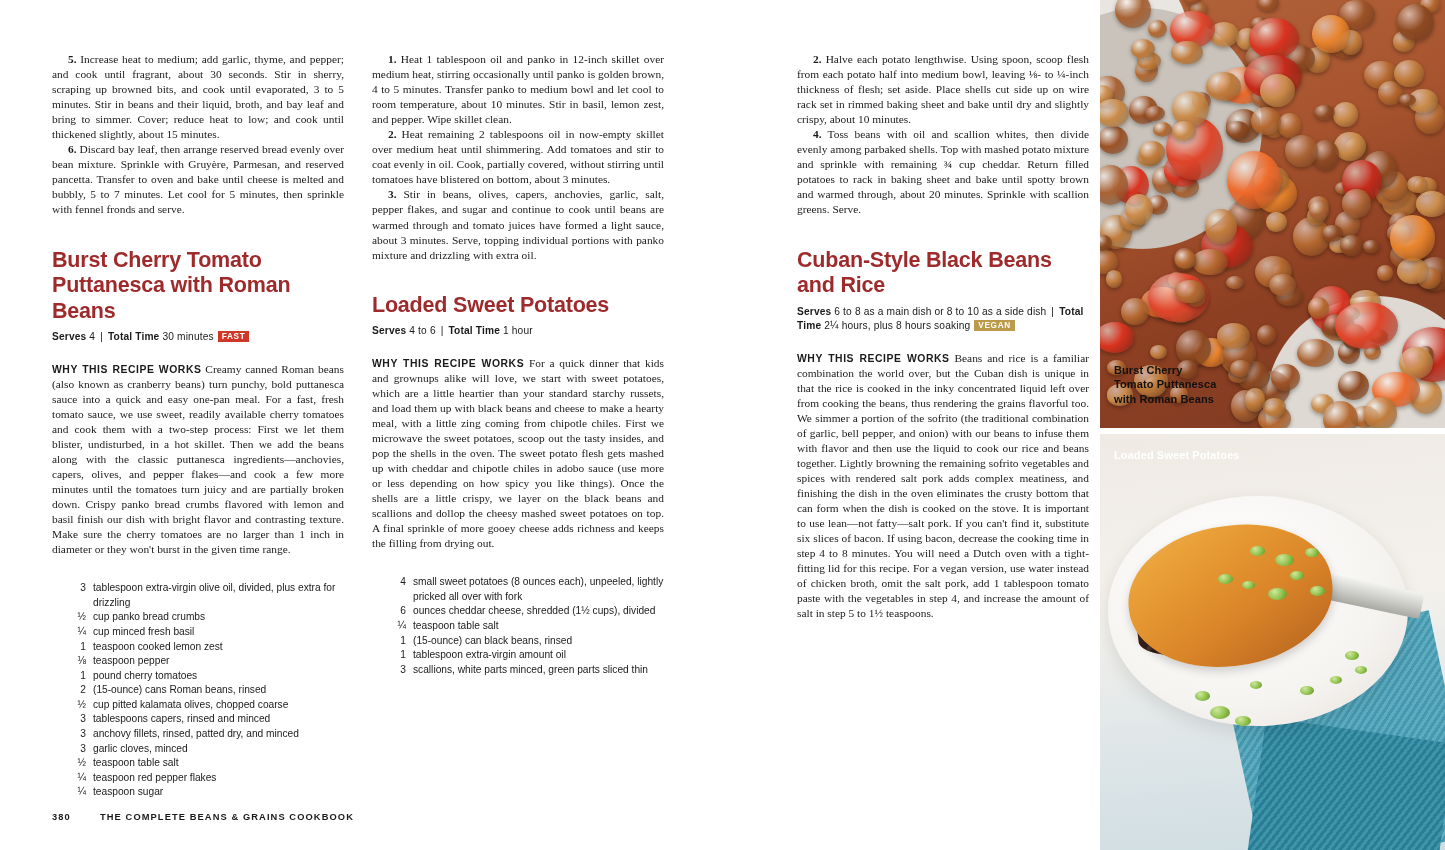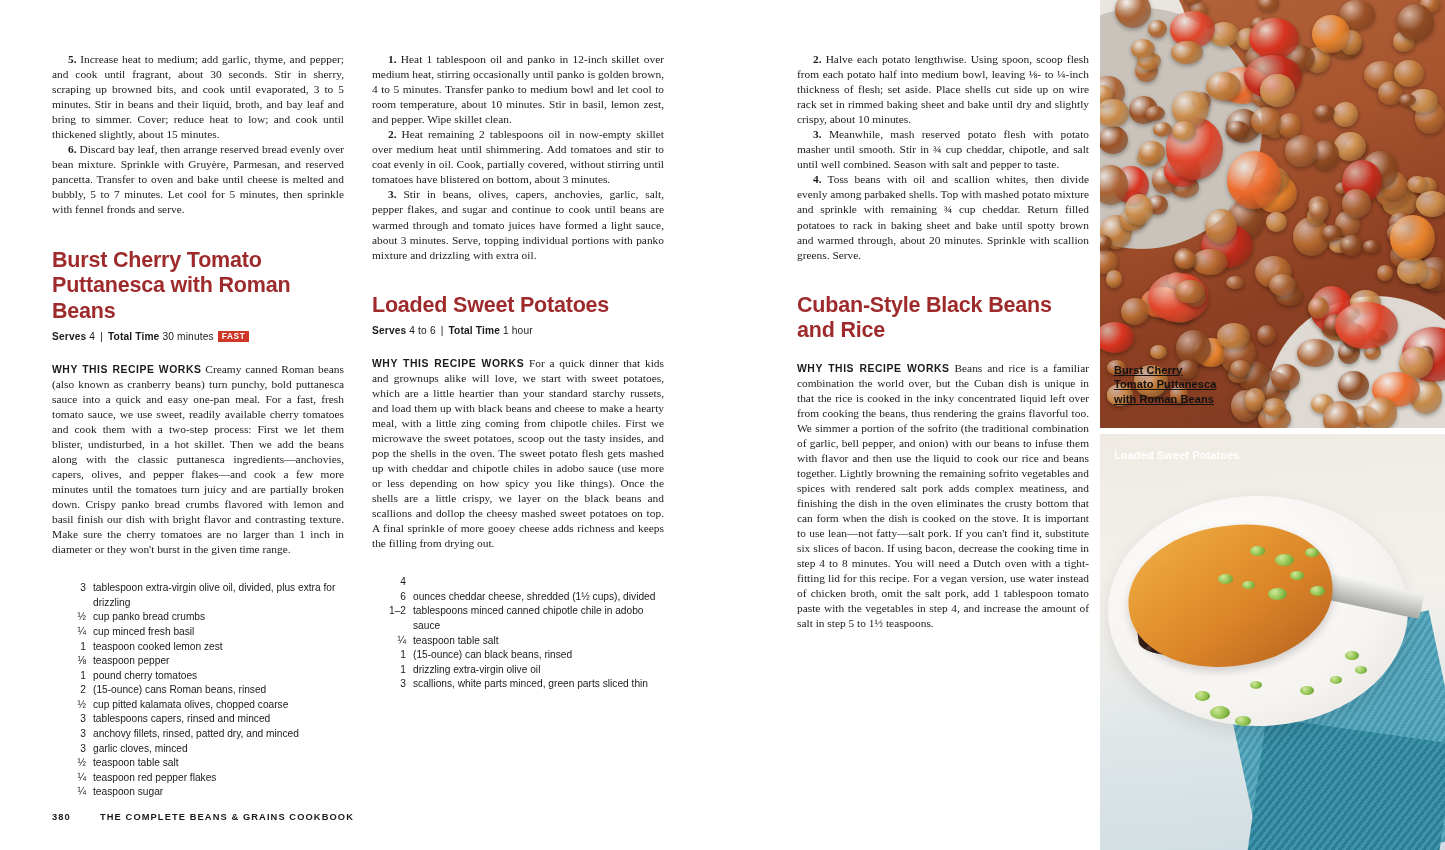--- a/index.html
+++ b/index.html
@@ -144,21 +144,21 @@
   .caption {
     position: absolute;
     font-family: "Liberation Sans", sans-serif;
     font-weight: bold;
     font-size: 11px;
     line-height: 14.5px;
     letter-spacing: 0.1px;
     z-index: 5;
     white-space: pre-line;
   }
-  .caption-dark { color: #111111; left: 14px; bottom: 22px; text-decoration: underline; }
+  .caption-dark { color: #111111; left: 14px; bottom: 22px; }
   .caption-light { color: #ffffff; left: 14px; top: 14px; }
 
   
   .art { position: absolute; inset: 0; }
 
   .art-tomato {
     background:
       radial-gradient(circle at 12% 30%, #c9c3bb 0 120px, rgba(201,195,187,0) 121px),
       radial-gradient(circle at 5% 8%, #e9e6e1 0 70px, rgba(233,230,225,0) 71px),
       radial-gradient(circle at 80% 95%, #ded9d2 0 110px, rgba(222,217,210,0) 111px),
@@ -336,58 +336,61 @@
 
     <div class="spacer-md"></div>
 
     <p class="wtrw"><span class="lead">WHY THIS RECIPE WORKS</span><span> For a quick dinner that kids and grownups alike will love, we start with sweet potatoes, which are a little heartier than your standard starchy russets, and load them up with black beans and cheese to make a hearty meal, with a little zing coming from chipotle chiles. First we microwave the sweet potatoes, scoop out the tasty insides, and pop the shells in the oven. The sweet potato flesh gets mashed up with cheddar and chipotle chiles in adobo sauce (use more or less depending on how spicy you like things). Once the shells are a little crispy, we layer on the black beans and scallions and dollop the cheesy mashed sweet potatoes on top. A final sprinkle of more gooey cheese adds richness and keeps the filling from drying out.</span></p>
 
     <div class="spacer-lg"></div>
 
     <ul class="ingredients">
         <li>
           <span class="amt">4</span>
+          <span class="txt">small sweet potatoes (8 ounces each), unpeeled, lightly pricked all over with fork</span>
         </li>
         <li>
           <span class="amt">6</span>
           <span class="txt">ounces cheddar cheese, shredded (1½ cups), divided</span>
         </li>
         <li>
-          <span class="amt">1–2</span>
-          <span class="txt">tablespoons minced canned chipotle chile in adobo sauce</span>
-        </li>
-        <li>
           <span class="amt">¼</span>
           <span class="txt">teaspoon table salt</span>
         </li>
         <li>
           <span class="amt">1</span>
           <span class="txt">(15-ounce) can black beans, rinsed</span>
         </li>
         <li>
           <span class="amt">1</span>
-          <span class="txt">drizzling extra-virgin olive oil</span>
+          <span class="txt">tablespoon extra-virgin amount oil</span>
         </li>
         <li>
           <span class="amt">3</span>
           <span class="txt">scallions, white parts minced, green parts sliced thin</span>
         </li>
       </ul>
   </div>
 
   <div class="col col-3">
 
     <p class="body"><span class="num">2.</span><span> Halve each potato lengthwise. Using spoon, scoop flesh from each potato half into medium bowl, leaving ⅛- to ¼-inch thickness of flesh; set aside. Place shells cut side up on wire rack set in rimmed baking sheet and bake until dry and slightly crispy, about 10 minutes.</span></p>
-    <p class="body"><span class="num">3.</span><span> Meanwhile, mash reserved potato flesh with potato masher until smooth. Stir in ¾ cup cheddar, chipotle, and salt until well combined. Season with salt and pepper to taste.</span></p>
     <p class="body"><span class="num">4.</span><span> Toss beans with oil and scallion whites, then divide evenly among parbaked shells. Top with mashed potato mixture and sprinkle with remaining ¾ cup cheddar. Return filled potatoes to rack in baking sheet and bake until spotty brown and warmed through, about 20 minutes. Sprinkle with scallion greens. Serve.</span></p>
 
     <div class="spacer-xl"></div>
 
     <h2 class="recipe-title">Cuban-Style Black Beans and Rice</h2>
 
+    <div class="recipe-meta">
+      <b>Serves</b>
+      <span>6 to 8 as a main dish or 8 to 10 as a side dish</span>
+      <span class="sep">|</span>
+      <b>Total Time</b>
+      <span>2¼ hours, plus 8 hours soaking</span><span class="badge vegan">VEGAN</span>
+    </div>
 
     <div class="spacer-md"></div>
 
     <p class="wtrw"><span class="lead">WHY THIS RECIPE WORKS</span><span> Beans and rice is a familiar combination the world over, but the Cuban dish is unique in that the rice is cooked in the inky concentrated liquid left over from cooking the beans, thus rendering the grains flavorful too. We simmer a portion of the sofrito (the traditional combination of garlic, bell pepper, and onion) with our beans to infuse them with flavor and then use the liquid to cook our rice and beans together. Lightly browning the remaining sofrito vegetables and spices with rendered salt pork adds complex meatiness, and finishing the dish in the oven eliminates the crusty bottom that can form when the dish is cooked on the stove. It is important to use lean—not fatty—salt pork. If you can't find it, substitute six slices of bacon. If using bacon, decrease the cooking time in step 4 to 8 minutes. You will need a Dutch oven with a tight-fitting lid for this recipe. For a vegan version, use water instead of chicken broth, omit the salt pork, add 1 tablespoon tomato paste with the vegetables in step 4, and increase the amount of salt in step 5 to 1½ teaspoons.</span></p>
   </div>
 
   <div class="footer">
     <span class="pageno">380</span>
     <span>THE COMPLETE BEANS &amp; GRAINS COOKBOOK</span>
   </div>

